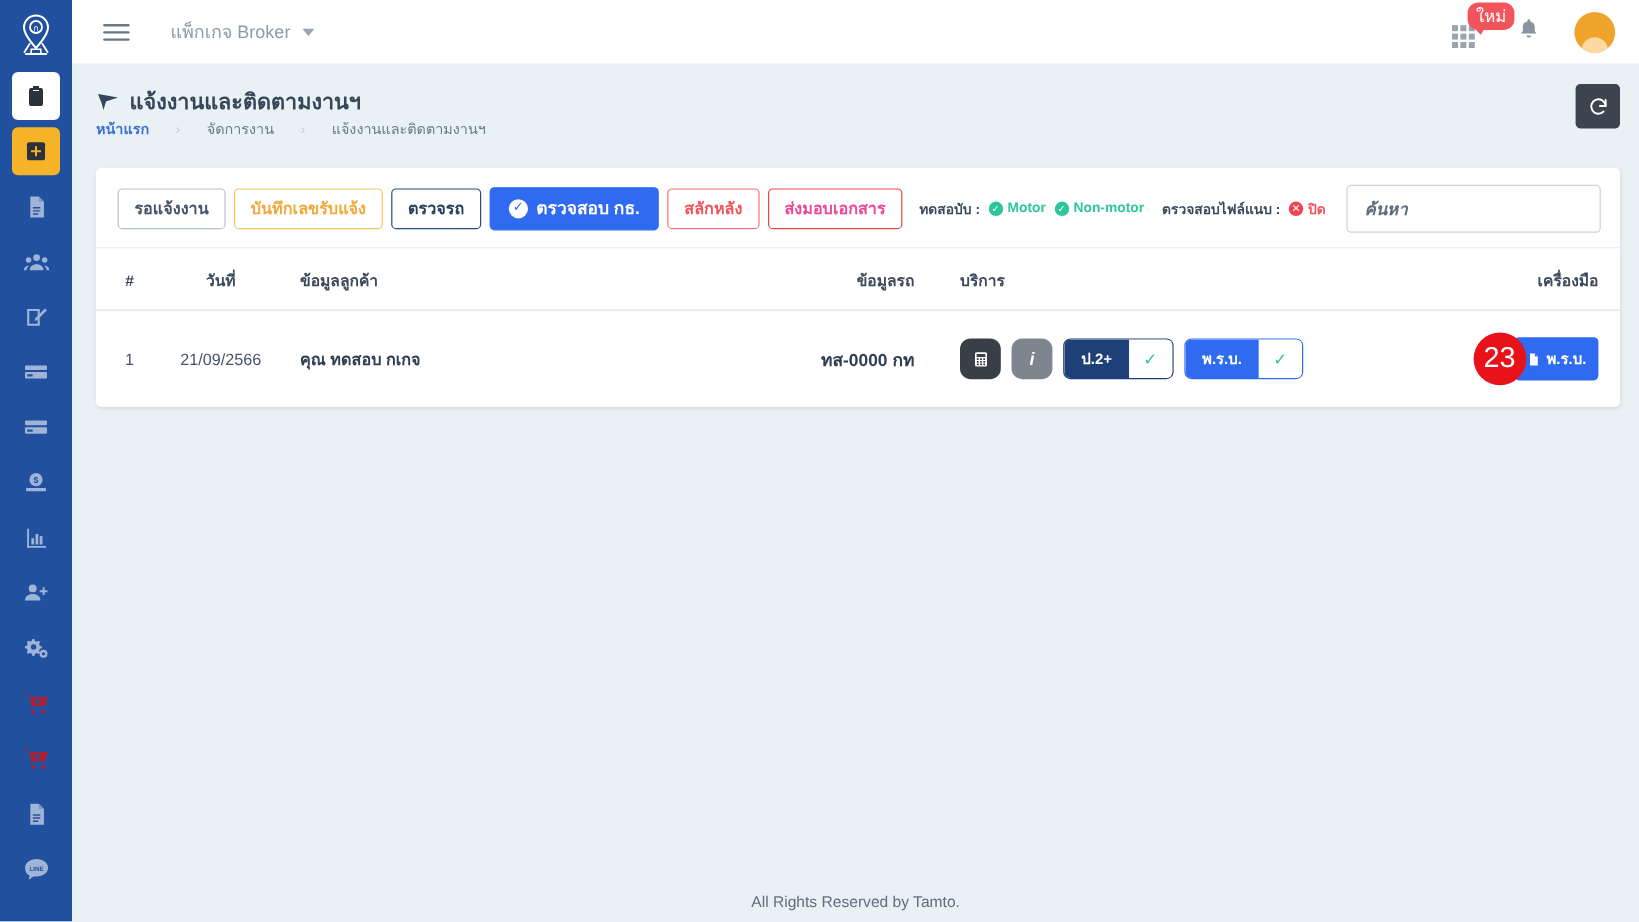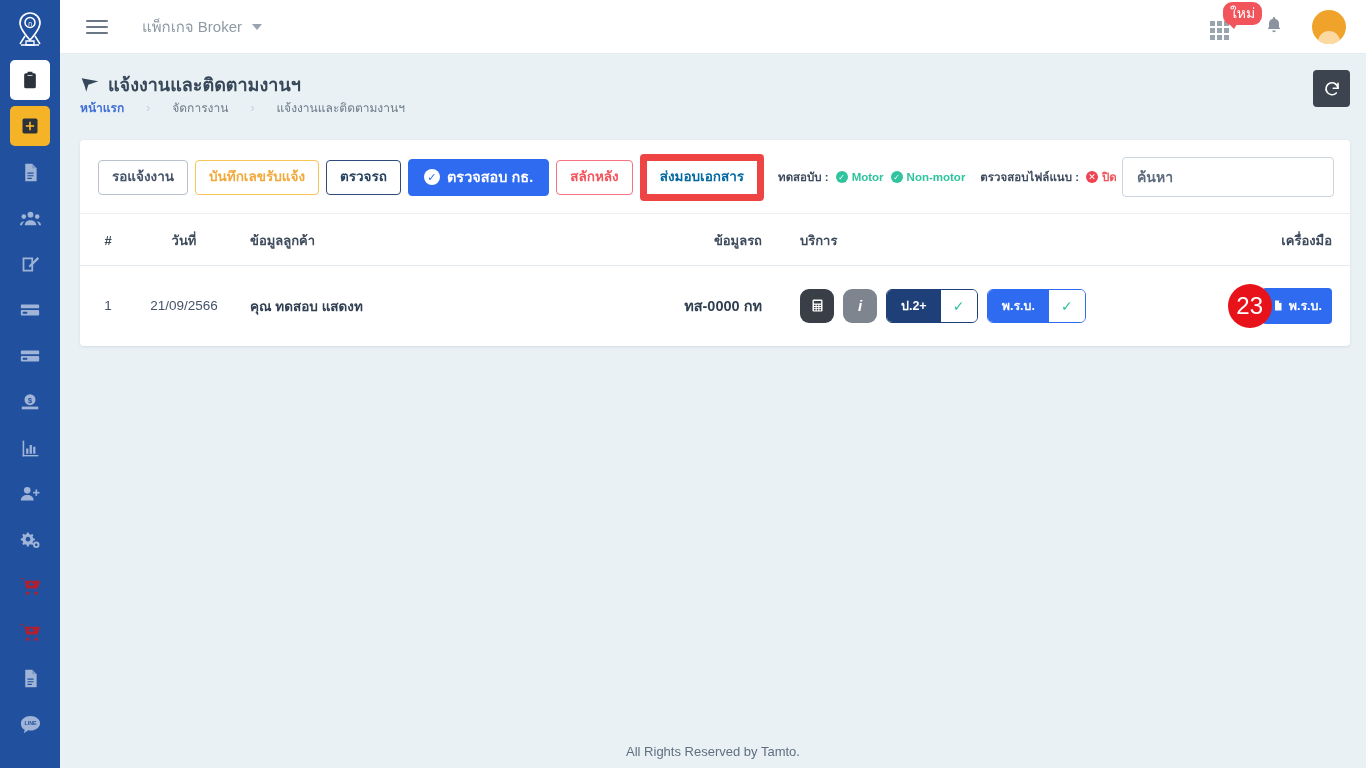--- a/index.html
+++ b/index.html
@@ -121,40 +121,41 @@
   .tab {
     font-size: 13.5px; font-weight: bold; padding: 8px 13px; border-radius: 4px;
     background: #fff; cursor: pointer; white-space: nowrap; line-height: 1.25;
   }
   .tab.t-gray   { border: 1px solid #b9c2cc; color: #46536a; }
   .tab.t-amber  { border: 1px solid #f7c55a; color: #f2a93b; }
   .tab.t-navy   { border: 1px solid #2e4a78; color: #26405f; }
   .tab.t-active { background: #2f6bf0; border: 1px solid #2f6bf0; color: #fff;
                   display: flex; align-items: center; gap: 7px; padding: 8px 15px; font-size: 14.5px; }
   .tab.t-red    { border: 1px solid #f6737f; color: #f2545b; }
-  .tab.t-teal   { border: 7px solid #ef4444; color: #0369a1; }
+  .tab.t-teal   { border: 1px solid #ef4444; color: #ec4899; }
   .tab-check {
     width: 16px; height: 16px; border-radius: 50%; background: #fff; color: #2f6bf0;
     font-size: 11px; display: flex; align-items: center; justify-content: center; font-weight: bold;
   }
 
   .legend { display: flex; align-items: center; gap: 7px; margin-left: 14px;
             font-size: 11.5px; font-weight: bold; color: #3d4a5c; white-space: nowrap; }
   .legend .lg-ok { color: #2fc49e; display: flex; align-items: center; gap: 4px; }
   .legend .lg-off { color: #f2545b; display: flex; align-items: center; gap: 4px; }
   .dot-ok { width: 12px; height: 12px; border-radius: 50%; background: #2fc49e; color: #fff;
             font-size: 8px; display: flex; align-items: center; justify-content: center; }
   .dot-off { width: 12px; height: 12px; border-radius: 50%; background: #ef4352; color: #fff;
              font-size: 9px; line-height: 1; display: flex; align-items: center; justify-content: center; }
 
   .search-wrap { margin-left: auto; }
   .search-input {
     width: 212px; height: 40px; border: 1px solid #ccd4db; border-radius: 4px;
     padding: 0 14px; font-size: 14px; color: #c2410c; font-family: inherit; outline: none;
     font-weight: bold;
+    font-style: italic;
   }
   .search-input::placeholder { color: #5d6b7c; font-weight: bold; }
 
   
   table.tbl { width: 100%; border-collapse: collapse; }
   table.tbl th {
     font-size: 13px; font-weight: bold; color: #3d4a5c; padding: 16px 0 14px;
     border-bottom: 1px solid #e4e9ed; text-align: left;
   }
   table.tbl td { padding: 18px 0; font-size: 13.5px; color: #46536a; vertical-align: middle; }
@@ -444,21 +445,21 @@
           <th class="c-car">ข้อมูลรถ</th>
           <th class="c-serv">บริการ</th>
           <th class="c-tool">เครื่องมือ</th>
         </tr>
       </thead>
       <tbody>
         <tr>
           <td class="c-num">1</td>
           <td class="c-date">21/09/2566</td>
           <td class="c-cust">
-            <span class="cust-name">คุณ ทดสอบ แสดงท</span>
+            <span class="cust-name">คุณ ทดสอบ กเกจ</span>
           </td>
           <td class="c-car">
             <span class="car-plate">ทส-0000 กท</span>
           </td>
           <td class="c-serv">
             <div class="serv-row">
               <div class="sq-btn sq-dark">
                 <svg width="15" height="15" viewBox="0 0 24 24" fill="#fff">
                   <rect x="4" y="2.5" width="16" height="19" rx="2"></rect>
                   <rect x="6.2" y="4.8" width="11.6" height="4" rx="0.8" fill="#3a3f47"></rect>

